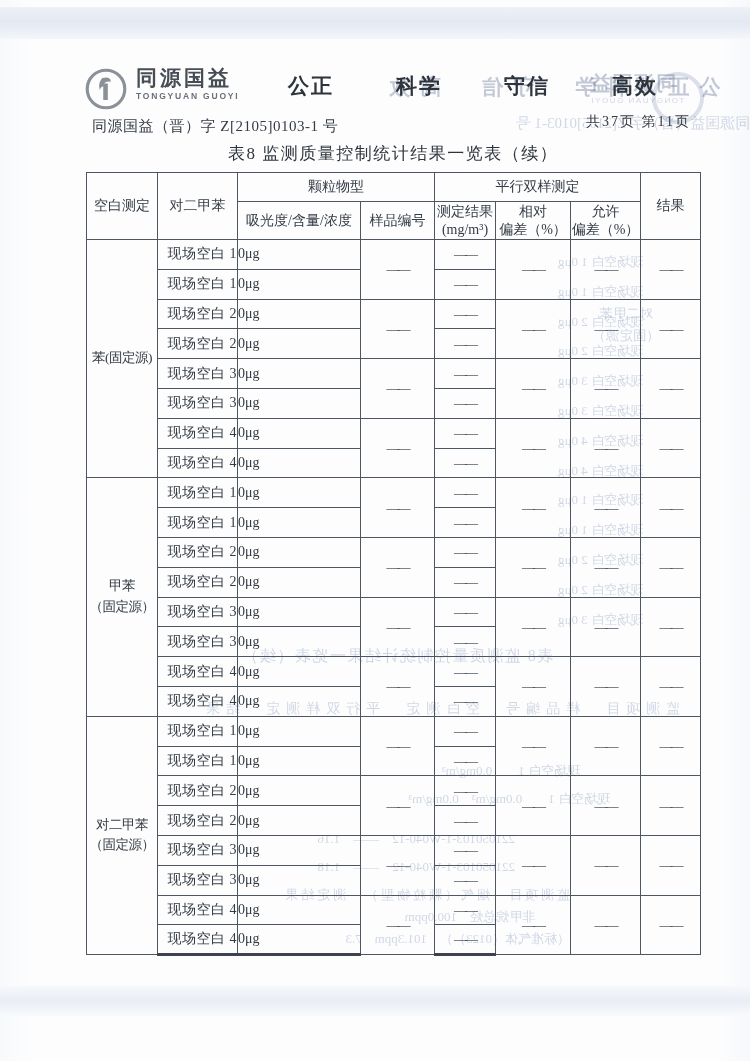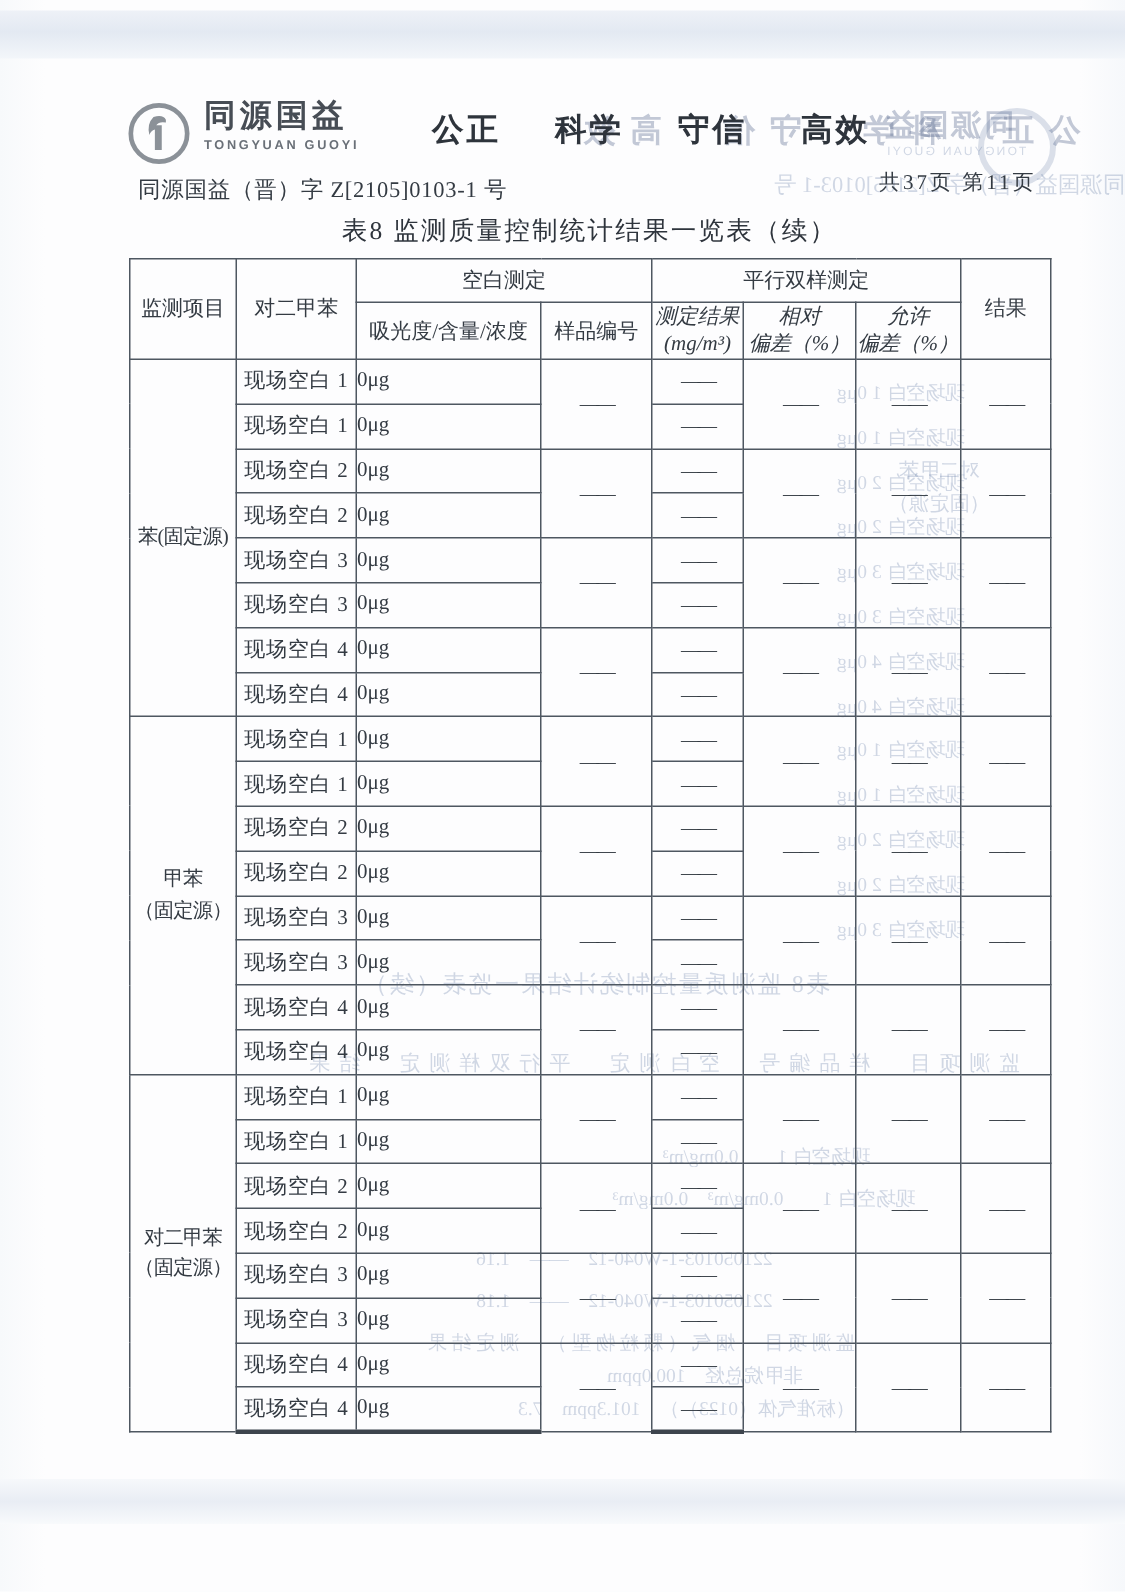--- a/index.html
+++ b/index.html
@@ -25,42 +25,42 @@
     border:4px solid rgba(95,120,160,.22);filter:blur(.5px);}
 
   .fg{position:relative;z-index:2;}
 
   
   .logo-wrap{position:absolute;left:84px;top:66px;display:flex;align-items:flex-start;gap:8px;}
   .logo-text-cn{font-family:"Liberation Sans","DejaVu Sans",sans-serif;font-weight:bold;
     font-size:21px;letter-spacing:3px;color:#474d55;line-height:1.1;}
   .logo-text-en{font-family:"Liberation Sans","DejaVu Sans",sans-serif;font-weight:bold;
     font-size:8.5px;letter-spacing:1.8px;color:#6a7078;margin-top:2px;}
-  .slogan{position:absolute;left:288px;top:72px;display:flex;gap:36px;
+  .slogan{position:absolute;left:288px;top:72px;display:flex;gap:62px;
     font-family:Liberation Serif, serif;
     font-weight:bold;font-size:21px;color:#2e343c;letter-spacing:2px;}
   .doc-line{position:absolute;left:92px;top:117px;font-size:15px;letter-spacing:.5px;color:#343b43;}
   .page-line{position:absolute;left:586px;top:113px;font-size:14px;letter-spacing:2px;color:#343b43;}
   .doc-title{position:absolute;left:86px;top:142px;width:614px;text-align:center;
     font-size:17px;letter-spacing:1.5px;color:#2e343c;}
 
   
   table.qc{position:absolute;left:86px;top:172px;width:614px;
     border-collapse:collapse;table-layout:fixed;
     border:1.5px solid #454d57;}
   .qc th,.qc td{border:1px solid #4e5761;font-weight:normal;
     color:#343b43;background:transparent;padding:0;}
   .qc thead tr.h1{height:29px;}
   .qc thead tr.h2{height:38px;}
   .qc tbody tr{height:29.8px;}
   .qc th{text-align:center;font-size:14px;}
   .th-small{font-size:13px;}
-  .th-two{font-size:13.5px;white-space:pre-line;line-height:1.25;font-style:italic;}
+  .th-two{font-size:13.5px;white-space:pre-line;line-height:1.25;}
   .c-project{text-align:center;font-size:13.5px;white-space:pre-line;line-height:1.55;letter-spacing:-.5px;margin-left:26px;}
-  .c-sample{text-align:center;padding-left:7px;font-size:14px;letter-spacing:.5px;}
+  .c-sample{text-align:right;padding-left:7px;font-size:14px;letter-spacing:.5px;}
   .c-value{text-align:left;padding-left:7px;font-size:14px;}
   .c-dash{text-align:center;font-size:13px;letter-spacing:-2px;color:#3f474f;}
   .qc tbody tr:last-child td{border-bottom:3px solid #3d444d;}
 </style>
 </head>
 <body>
 
 <div class="paper"></div>
 <div class="band-top"></div>
 <div class="band-bottom"></div>
@@ -125,23 +125,23 @@
         <col style="width:80px">
         <col style="width:123px">
         <col style="width:74px">
       <col style="width:61px">
         <col style="width:75px">
         <col style="width:70px">
         <col style="width:60px">
     </colgroup>
     <thead>
       <tr class="h1">
-        <th rowspan="2">监测项目</th>
+        <th rowspan="2">空白测定</th>
         <th rowspan="2">对二甲苯</th>
-        <th colspan="2">空白测定</th>
+        <th colspan="2">颗粒物型</th>
         <th colspan="3">平行双样测定</th>
         <th rowspan="2">结果</th>
       </tr>
       <tr class="h2">
         <th class="th-small">吸光度/含量/浓度</th>
         <th>样品编号</th>
         <th class="th-two">测定结果
 (mg/m³)</th>
         <th class="th-two">相对
 偏差（%）</th>

